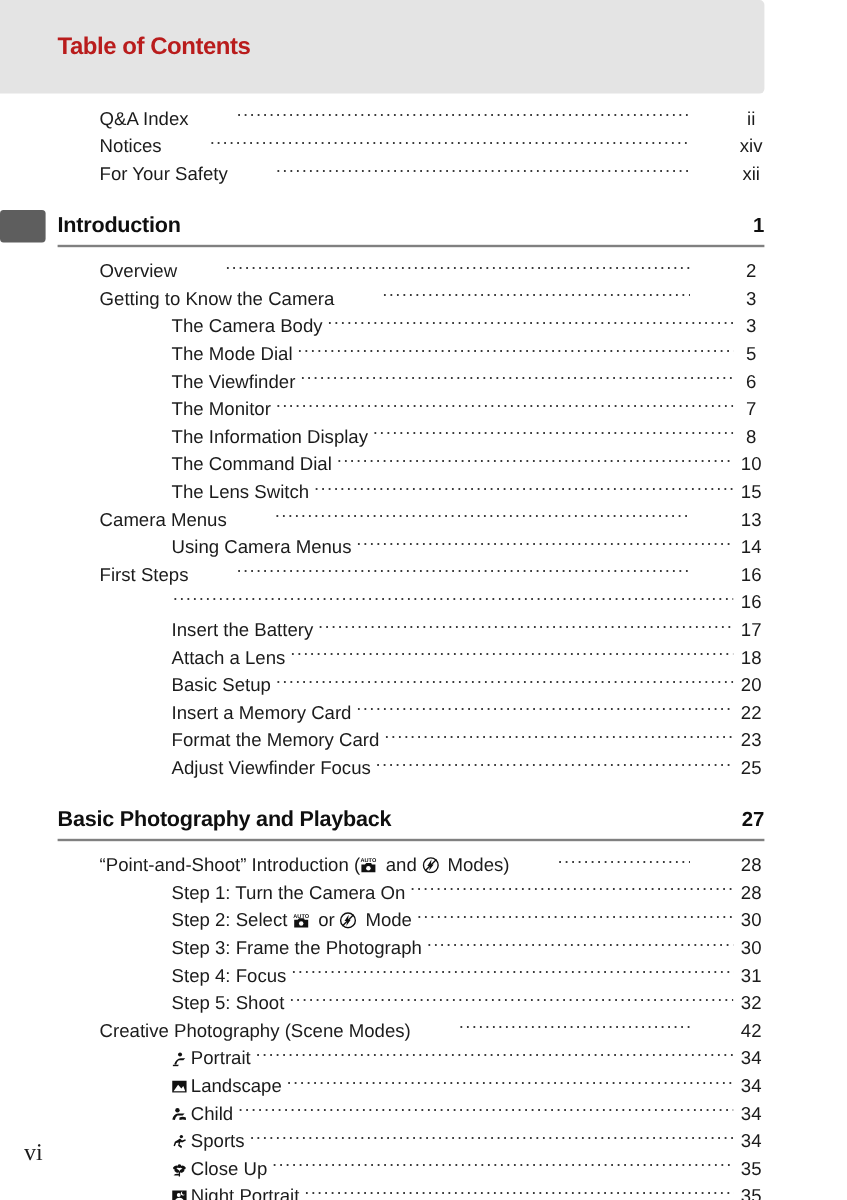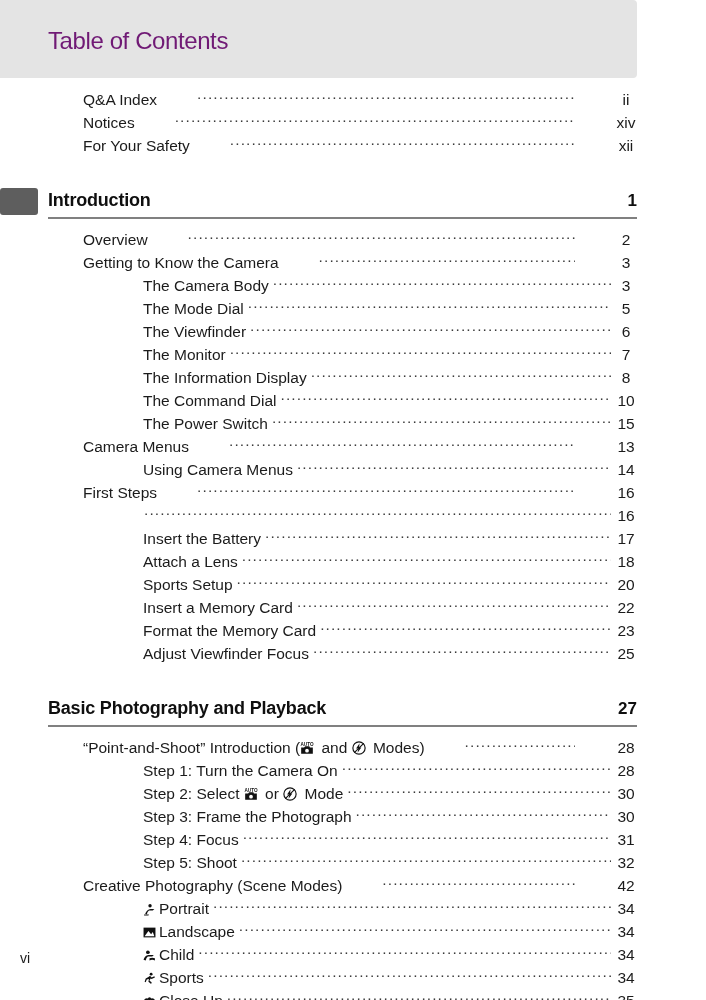--- a/index.html
+++ b/index.html
@@ -24,24 +24,24 @@
     top: 0;
     width: 637px;
     height: 78px;
     background: #e4e4e4;
     border-radius: 0 4px 4px 0;
   }
   .page-title {
     position: absolute;
     left: 48px;
     top: 29px;
-    font-size: 24px;
-    font-weight: normal;
+    font-size: 20px;
+    font-weight: bold;
     letter-spacing: -0.4px;
-    color: #701a75;
+    color: #b91c1c;
     line-height: 1;
   }
 
   
   .content {
     position: absolute;
     left: 0;
     top: 78px;
     width: 706px;
   }
@@ -87,21 +87,21 @@
     text-align: center;
     min-width: 22px;
     padding-left: 3px;
   }
 
   .lvl1 { padding-left: 83px; gap: 36px; }
   .lvl2 { padding-left: 143px; }
 
   
   .part {
-    margin-top: 33px;
+    margin-top: 20px;
     position: relative;
   }
   .part-headrow {
     display: flex;
     align-items: baseline;
     padding-left: 48px;
     padding-right: 69px;
     font-size: 18px;
     font-weight: bold;
     color: #0f0f0f;
@@ -141,22 +141,23 @@
     margin-right: 3px;
     position: relative;
   }
   .picto svg { display: block; }
 
   
   .folio {
     position: absolute;
     left: 20px;
     top: 950px;
-    font-size: 14px;
+    font-size: 20px;
     color: #1b1b1b;
+    font-family: Liberation Serif, serif;
   }
 </style>
 </head>
 <body>
 
 <div class="header-band" style="background: rgb(228, 228, 228);"></div>
 <div class="page-title">Table of Contents</div>
 
 <div class="content">
   <div class="frontmatter" id="frontmatter">
@@ -218,21 +219,21 @@
           <span class="label">The Information Display</span>
           <span class="leader"></span>
           <span class="pageno">8</span>
         </div>
         <div class="toc-row lvl2">
           <span class="label">The Command Dial</span>
           <span class="leader"></span>
           <span class="pageno">10</span>
         </div>
         <div class="toc-row lvl2">
-          <span class="label">The Power Switch</span>
+          <span class="label">The Lens Switch</span>
           <span class="leader"></span>
           <span class="pageno">15</span>
         </div>
         <div class="toc-row lvl1">
           <span class="label">Camera Menus</span>
           <span class="leader"></span>
           <span class="pageno">13</span>
         </div>
         <div class="toc-row lvl2">
           <span class="label">Using Camera Menus</span>
@@ -252,21 +253,21 @@
           <span class="label">Insert the Battery</span>
           <span class="leader"></span>
           <span class="pageno">17</span>
         </div>
         <div class="toc-row lvl2">
           <span class="label">Attach a Lens</span>
           <span class="leader"></span>
           <span class="pageno">18</span>
         </div>
         <div class="toc-row lvl2">
-          <span class="label">Sports Setup</span>
+          <span class="label">Basic Setup</span>
           <span class="leader"></span>
           <span class="pageno">20</span>
         </div>
         <div class="toc-row lvl2">
           <span class="label">Insert a Memory Card</span>
           <span class="leader"></span>
           <span class="pageno">22</span>
         </div>
         <div class="toc-row lvl2">
           <span class="label">Format the Memory Card</span>

